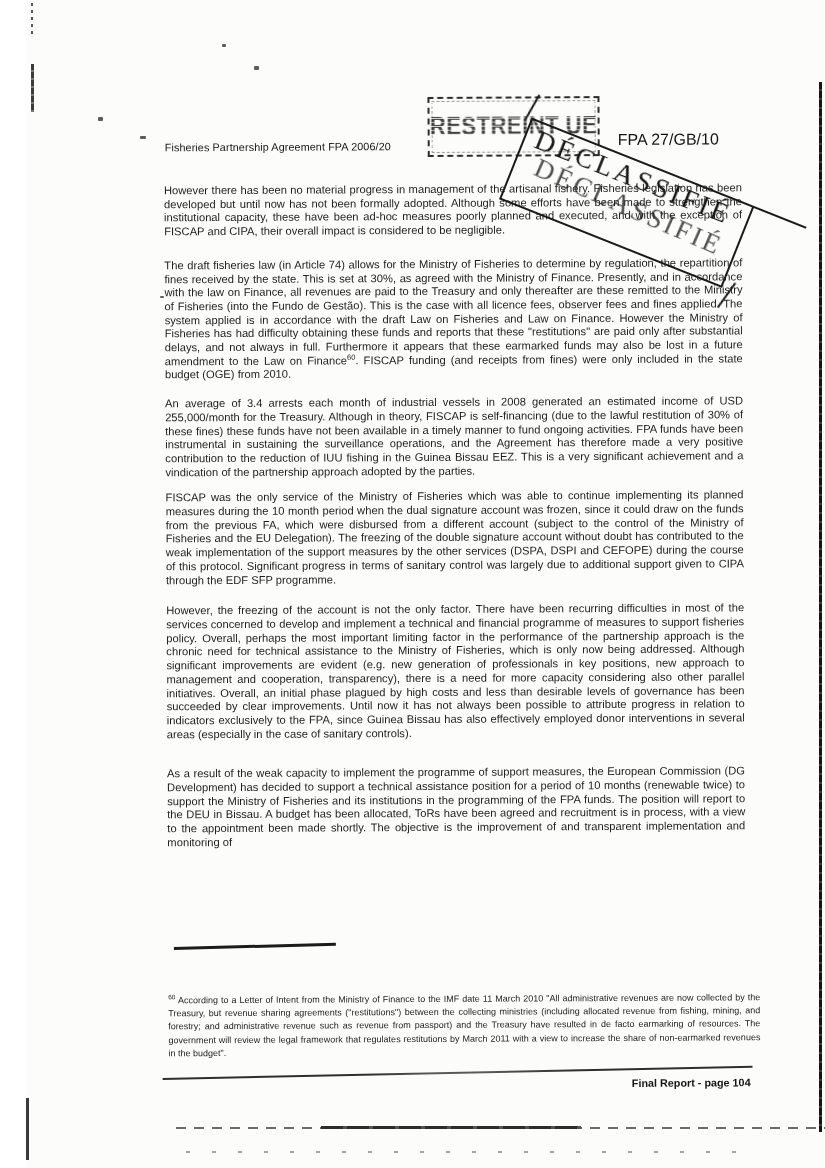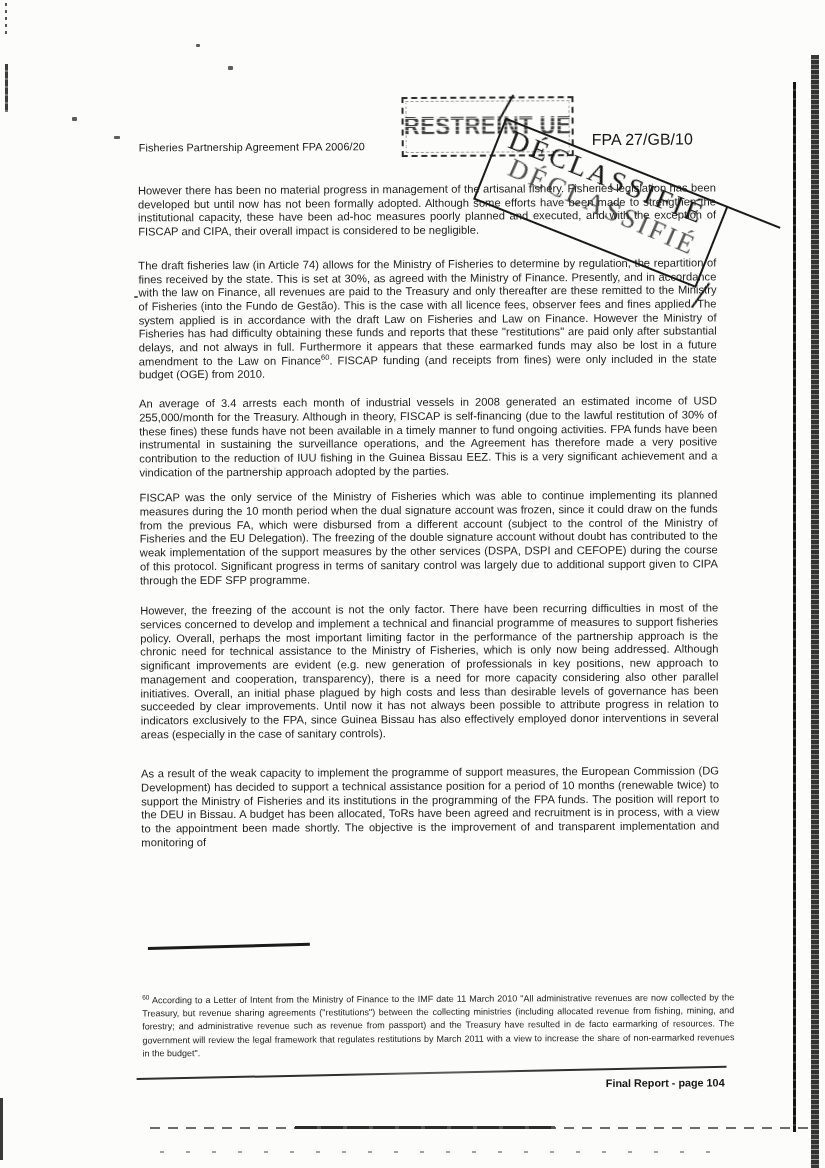--- a/index.html
+++ b/index.html
@@ -6,20 +6,21 @@
   body{
     width:825px;height:1168px;
     background:#ffffff;
     font-family:"Liberation Sans", sans-serif;
     position:relative;
     overflow:hidden;
   }
   .page{
     position:absolute;inset:0;
     background:#fcfcfa;
+    margin-left:26px;
   }
   
   .content{
     position:absolute;inset:0;
     transform:rotate(-0.3deg);
     color:#1f1f1f;
   }
   .hdr-left{
     position:absolute;left:141px;top:140px;
     font-size:10.8px;color:#151515;letter-spacing:0.1px;

